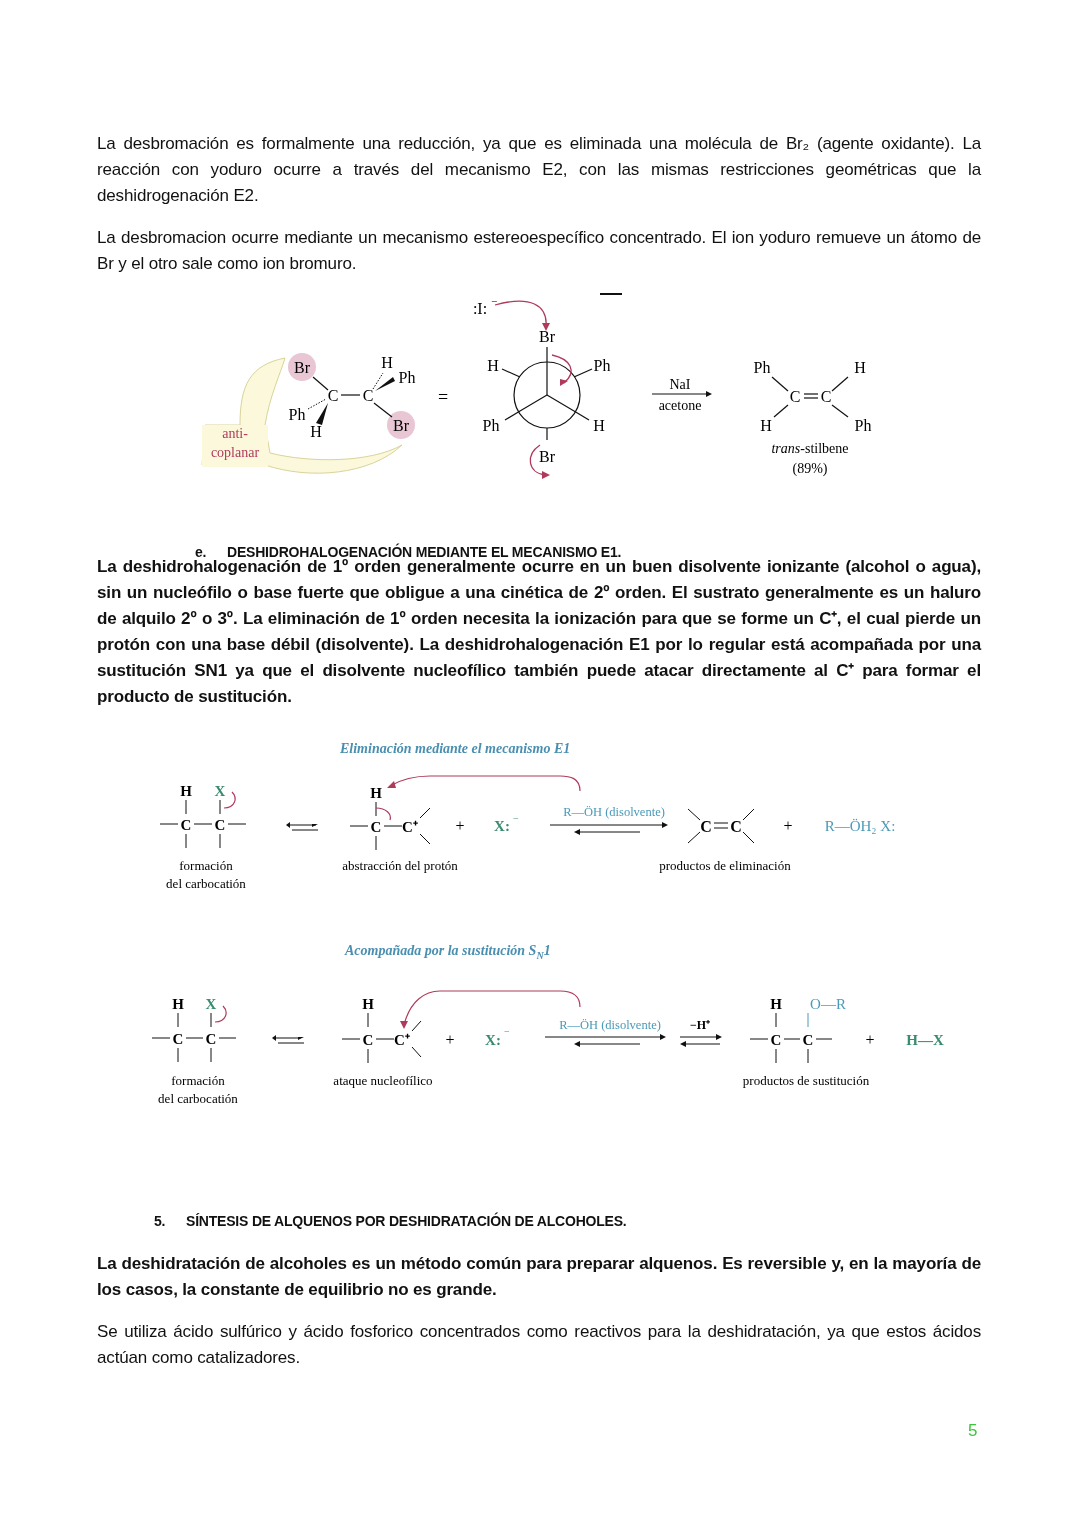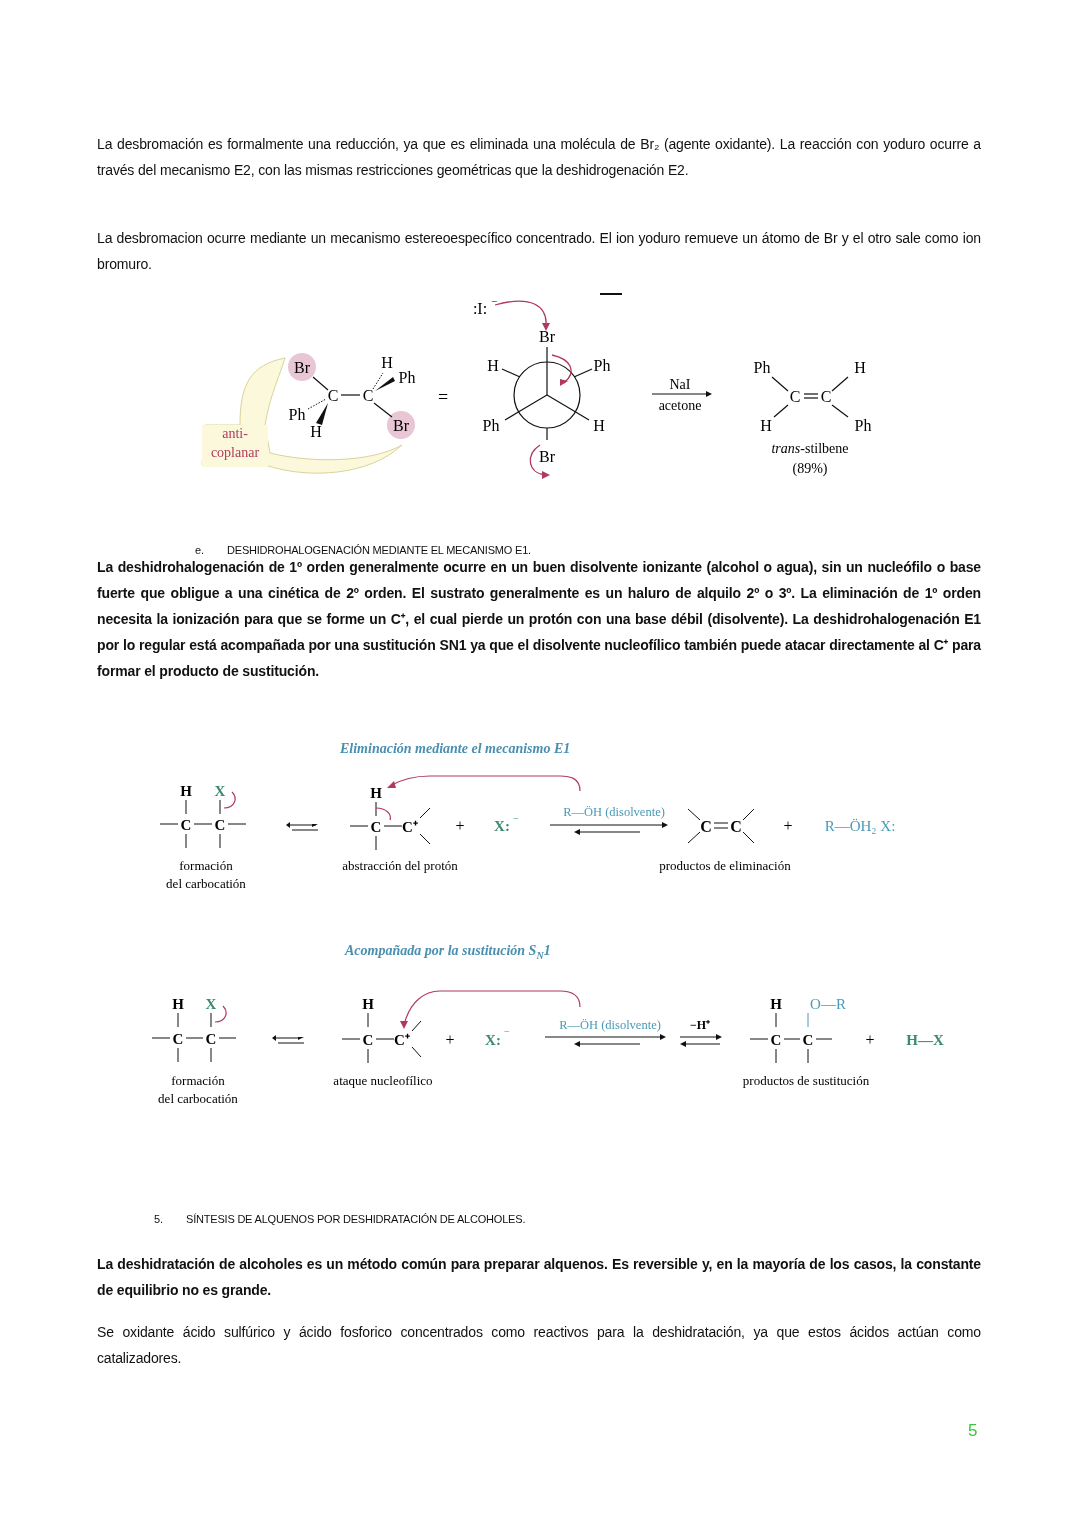--- a/index.html
+++ b/index.html
@@ -1,20 +1,20 @@
 <!DOCTYPE html>
 <html><head>
   <meta charset="utf-8">
   <style>
     html, body { margin: 0; padding: 0; background: #ffffff; }
     body { width: 1080px; height: 1525px; position: relative; overflow: hidden;
            font-family: "Liberation Sans", sans-serif; color: #111; }
-    .para { position: absolute; left: 97px; width: 884px; font-size: 14px; line-height: 26px;
+    .para { position: absolute; left: 97px; width: 884px; font-size: 17px; line-height: 26px;
             text-align: justify; font-family: "Liberation Sans", sans-serif; color: #111; letter-spacing: -0.15px; }
-    .heading { position: absolute; font-size: 11px; font-weight: normal; color: #111;
+    .heading { position: absolute; font-size: 14px; font-weight: bold; color: #111;
                font-family: "Liberation Sans", sans-serif; letter-spacing: -0.2px; }
     .heading .num { display: inline-block; width: 32px; }
     .fig { position: absolute; font-family: "Liberation Serif", serif; }
     .fig svg text { font-family: "Liberation Serif", serif; }
     .pagenum { position: absolute; left: 968px; top: 1421px; font-size: 17px; color: #3cc43c;
                font-family: "Liberation Sans", sans-serif; }
     .scheme-title { font-family: "Liberation Serif", serif; font-style: italic; font-weight: bold; fill: #4a8fb0; }
   </style>
 </head>
 <body>
@@ -244,16 +244,16 @@
 
 <div class="heading" style="left:130px; top:1213px;margin-left:24px;">
   <span class="num">5.</span><span>SÍNTESIS DE ALQUENOS POR DESHIDRATACIÓN DE ALCOHOLES.</span>
 </div>
 
 <div class="para" style="top:1251px;font-weight:bold;">
   <span>La deshidratación de alcoholes es un método común para preparar alquenos. Es reversible y, en la mayoría de los casos, la constante de equilibrio no es grande.</span>
 </div>
 
 <div class="para" style="top:1319px;">
-  <span>Se oxidante ácido sulfúrico y ácido fosforico concentrados como reactivos para la deshidratación, ya que estos ácidos actúan como catalizadores.</span>
+  <span>Se utiliza ácido sulfúrico y ácido fosforico concentrados como reactivos para la deshidratación, ya que estos ácidos actúan como catalizadores.</span>
 </div>
 
 <div class="pagenum">5</div>
 
 </body></html>

